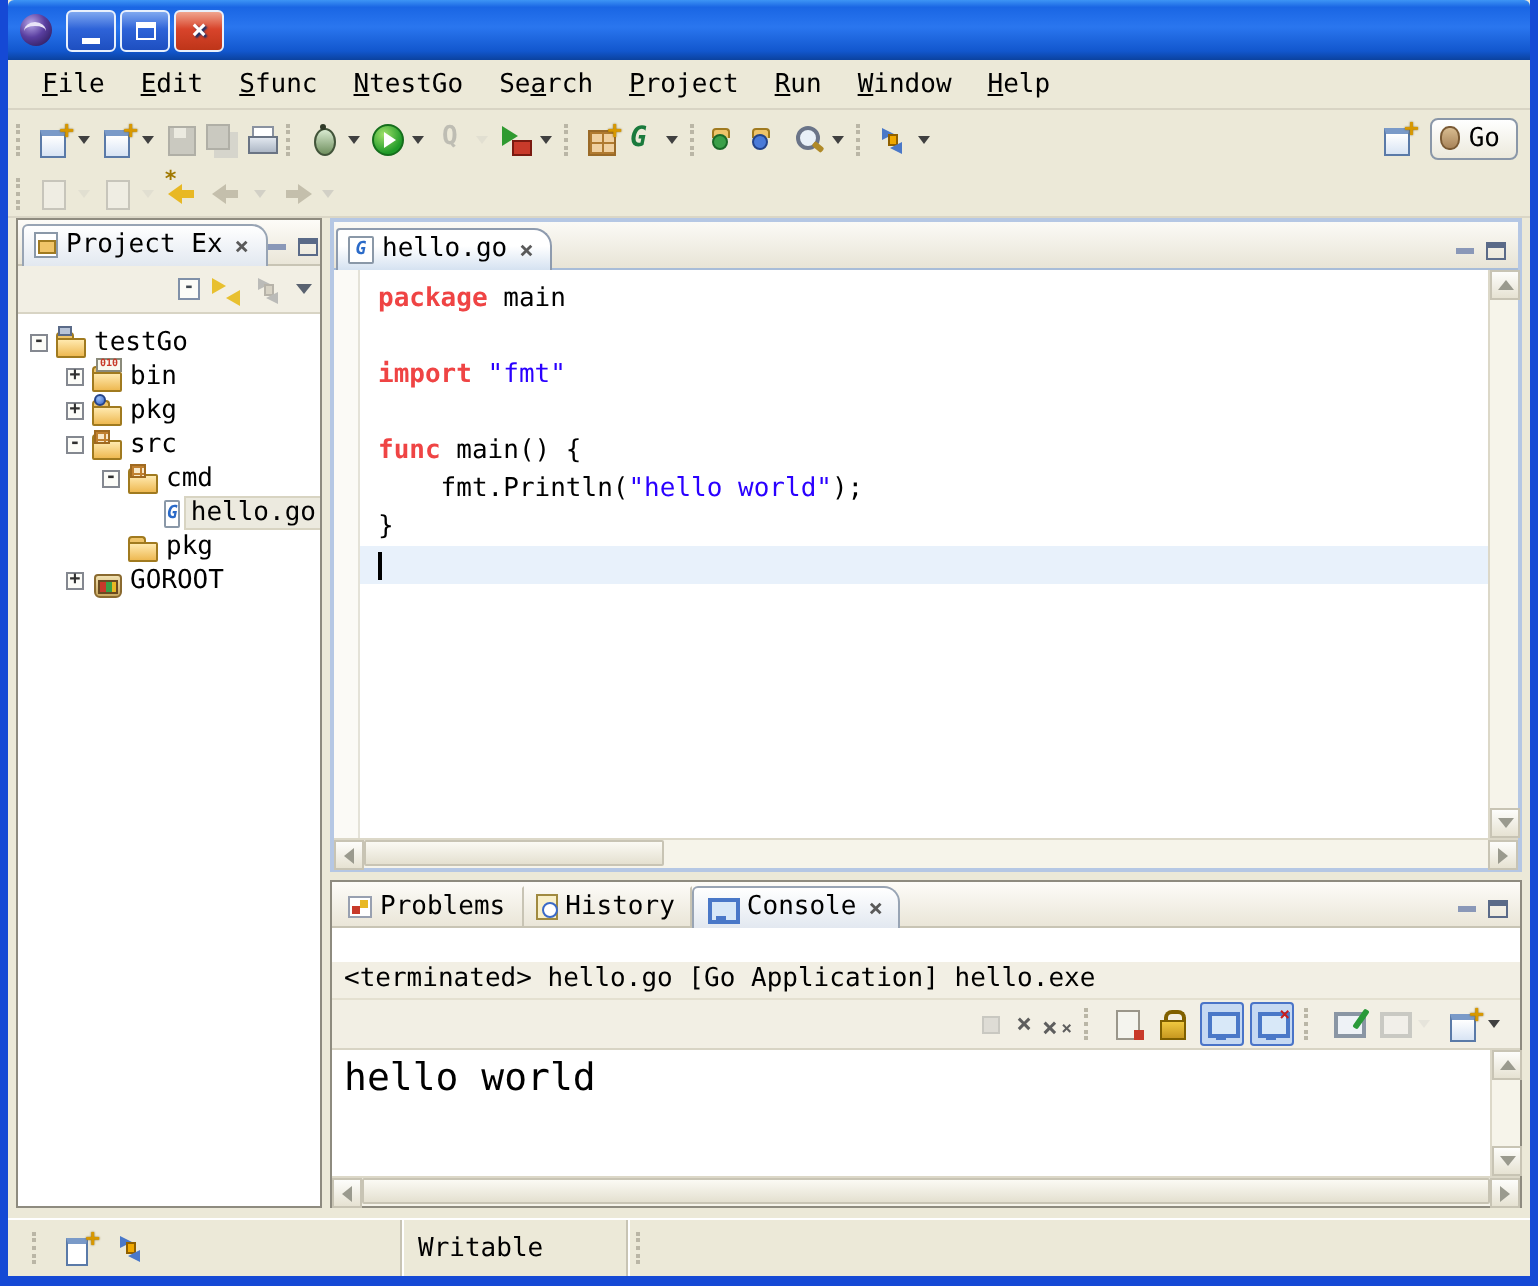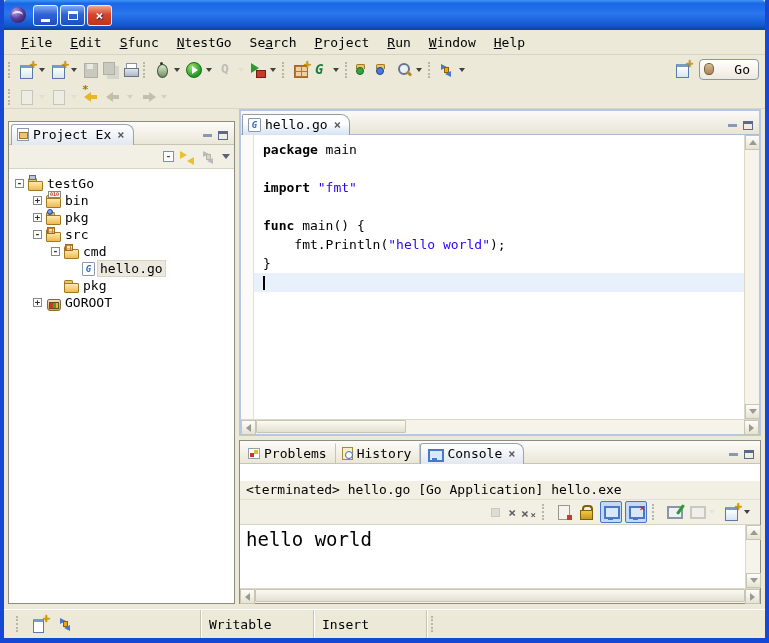--- a/index.html
+++ b/index.html
@@ -94,29 +94,29 @@
   .arr::after { content:""; position:absolute; left:9px; top:6px; width:6px; height:4px; background:#C4BFAC; }
   .arr.fwd::before { left:auto; right:2px; border-right:none; border-left:7px solid #C4BFAC; }
   .arr.fwd::after { left:5px; }
   .arr.gold::before { border-right-color:#E8B824; } .arr.gold::after { background:#E8B824; }
   .star { position:absolute; left:0; top:-6px; color:#A07800; font:bold 11px monospace; }
   .i-doc::before { content:""; position:absolute; left:3px; top:2px; width:10px; height:13px;
     background:#F4F4EE; border:1px solid #9A968A; }
 
   
   .persp { position:absolute; right:6px; top:3px; display:flex; align-items:center; }
-  .persp-btn { display:flex; align-items:center; gap:20px; border:1px solid #8A97A8; border-radius:4px;
+  .persp-btn { display:flex; align-items:center; gap:4px; border:1px solid #8A97A8; border-radius:4px;
     background:linear-gradient(#FFFFFF,#ECE9DC); padding:2px 8px 2px 4px; margin-left:6px; font-size:13px; }
   .i-gopher { width:10px; height:12px; border-radius:45%; background:linear-gradient(#D8BC90,#A8845A);
     border:1px solid #7A5A34; }
 
   
   .main { position:absolute; left:0; right:0; top:109px; bottom:34px; display:flex; padding:0 4px; gap:4px; background:#ECE9D8; }
   .panel { border:1px solid #8E8B7F; background:#FFF; display:flex; flex-direction:column; }
-  .lpanel { width:227px; flex:none;margin-top:12px; }
+  .lpanel { width:153px; flex:none; }
   .rcol { flex:1; display:flex; flex-direction:column; gap:4px; min-width:0; }
 
   .viewtabs { height:23px; background:linear-gradient(#FDFCF8,#EAE6D8); border-bottom:1px solid #C8C4B4;
     display:flex; align-items:flex-end; padding-left:2px; flex:none; }
   .vtab { display:flex; align-items:center; gap:4px; font-size:13px; padding:2px 8px 3px 5px;
     border:1px solid #98A4B4; border-bottom:none; border-radius:3px 8px 0 0; background:linear-gradient(#FFFFFF,#E2E8F0);
     position:relative; top:1px; white-space:nowrap; }
   .vtab.inactive { background:transparent; border-color:transparent; border-right:1px solid #C8C4B4; border-radius:0;align-items:center; }
   .minmax { margin-left:auto; display:flex; align-items:center; gap:6px; padding:0 6px 4px 0; }
   .closex { font:bold 12px monospace; color:#5A5A5A; padding-left:2px; }
@@ -163,21 +163,21 @@
   .etabs { height:24px; background:linear-gradient(#FBFAF6,#E8E4D6); border-bottom:1px solid #A8BCD8;
     display:flex; align-items:flex-end; padding-left:1px; flex:none; }
   .etab { display:flex; align-items:center; gap:4px; font-size:13px; padding:2px 8px 3px 4px;
     border:1px solid #8E9BAE; border-bottom:none; border-radius:2px 9px 0 0;
     background:linear-gradient(#FFFFFF 40%,#D5E2F1); position:relative; top:1px; }
   .ebody { flex:1; display:flex; min-height:0; }
   .ruler { width:13px; background:#FBFAF6; border-right:1px solid #E4E2D8; flex:none; }
   .code { flex:1; padding-top:5px; font-size:13px; line-height:19px; overflow:hidden; }
   .cl { white-space:pre; padding-left:9px; height:19px; }
   .cl.cur { background:#E8F1FB; }
-  .kw { color:#000000; font-weight:bold; }
+  .kw { color:#ef4444; font-weight:bold; }
   .str { color:#2A00FF; }
   .caret { display:inline-block; width:2px; height:14px; background:#000; vertical-align:text-bottom; }
 
   
   .sbv { width:15px; flex:none; background:#F6F4EA; border-left:1px solid #DCD8C8; display:flex;
     flex-direction:column; justify-content:space-between; }
   .sbh { height:15px; flex:none; background:#F6F4EA; border-top:1px solid #DCD8C8; display:flex; }
   .sbb { width:15px; height:15px; flex:none; background:linear-gradient(#FDFDFB,#E6E2D2);
     border:1px solid #C8C4B4; display:flex; align-items:center; justify-content:center; }
   .tri { width:0; height:0; }
@@ -570,17 +570,16 @@
     </div>
   </div>
 
   <div class="statusbar">
     <span class="sbcell icons">
       <span class="grip"></span>
       <span class="ic i-fast"><span class="ov ovplus">+</span></span>
       <span class="ic i-sync"><i></i></span>
     </span>
     <span class="sbcell" style="width:113px">Writable</span>
-    <span class="sbcell" style="width:113px">Insert</span>
     <span class="grip"></span>
   </div>
 
 </div>
 
 </body></html>

